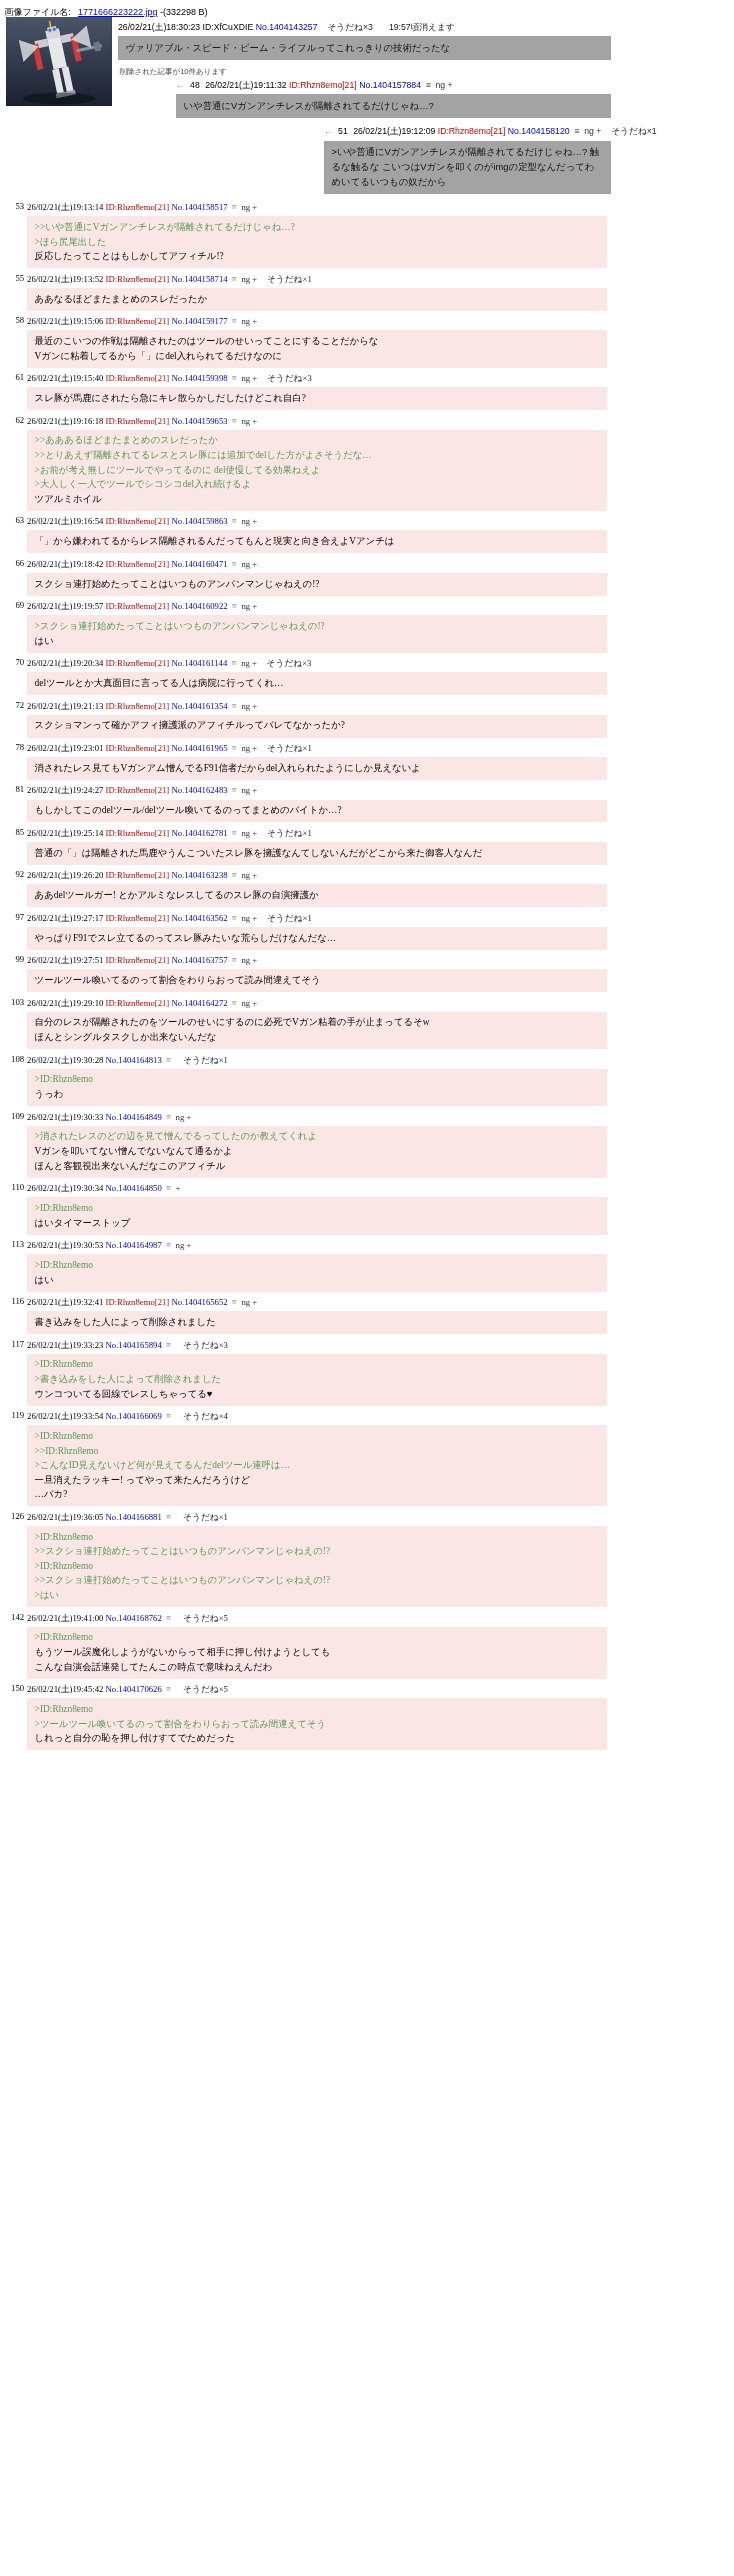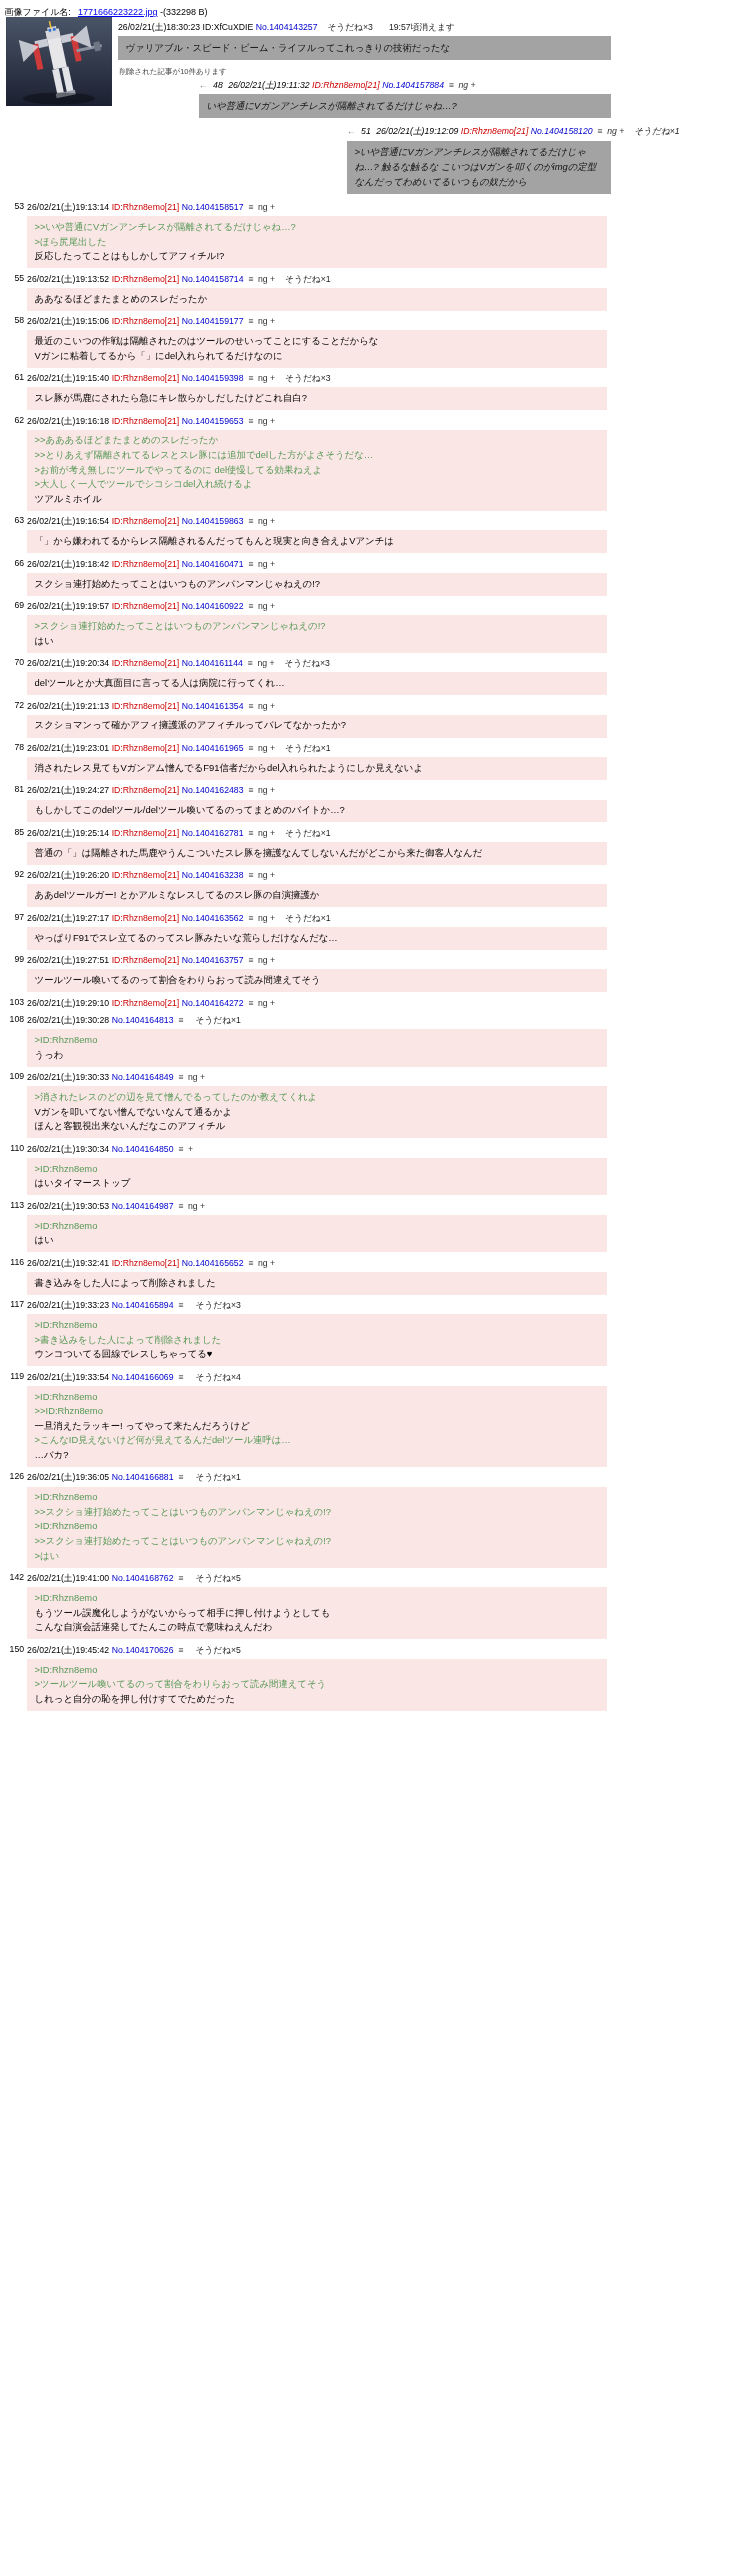--- a/index.html
+++ b/index.html
@@ -61,27 +61,27 @@
     margin: 3px 0 7.5px 0;
     line-height: 1.55;
     font-size: 9.4px;
     color: #111;
   }
   .small-note {
     font-size: 7.5px; color: #444; margin: 1.5px 0 1.5px 1.5px;
   }
 
   
-  .reply-l1 { margin-left: 81px; font-style: italic; }
+  .reply-l1 { margin-left: 58px; }
   .reply-l2 { margin-left: 148px; }
   .dash { color: #888; margin-right: 3px; }
 
   
   .posts { margin: 4.5px 0 0 0; padding: 0 4.5px 0 4.5px; }
-  .post { margin: 0 0 4.5px 0; position: relative; padding-left: 22.6px; }
+  .post { margin: 0 0 4.5px 0; position: relative; padding-left: 22.6px; font-family: Liberation Serif, serif; }
   .post .pnum {
     position: absolute; left: 0; top: 0;
     width: 19.6px; text-align: right;
     font-size: 8.7px; color: #000;
   }
   .post .meta { font-size: 8.7px; line-height: 1.5; white-space: nowrap; }
   .post .content {
     background: #fbe6e6;
     padding: 3.8px 7.5px 4.5px 7.5px;
     margin-top: 2px;
@@ -301,20 +301,24 @@
       <div class="post">
         <div class="pnum">99</div>
         <div class="meta"><span>26/02/21(土)19:27:51</span> <span class="idlink">ID:Rhzn8emo[21]</span> <span class="resno">No.1404163757</span> <span class="menu-ico">≡</span> <span class="ng">ng</span> <span class="plus">+</span> </div>
         <div class="content">
           <span class="line">ツールツール喚いてるのって割合をわりらおって読み間違えてそう</span>
         </div>
       </div>
       <div class="post">
         <div class="pnum">103</div>
         <div class="meta"><span>26/02/21(土)19:29:10</span> <span class="idlink">ID:Rhzn8emo[21]</span> <span class="resno">No.1404164272</span> <span class="menu-ico">≡</span> <span class="ng">ng</span> <span class="plus">+</span> </div>
+        <div class="content">
+          <span class="line">自分のレスが隔離されたのをツールのせいにするのに必死でVガン粘着の手が止まってるそw</span>
+          <span class="line">ほんとシングルタスクしか出来ないんだな</span>
+        </div>
       </div>
       <div class="post">
         <div class="pnum">108</div>
         <div class="meta"><span>26/02/21(土)19:30:28</span> <span class="resno">No.1404164813</span> <span class="menu-ico">≡</span> <span class="sage">そうだね×1</span> </div>
         <div class="content">
           <span class="line q">&gt;ID:Rhzn8emo</span>
           <span class="line">うっわ</span>
         </div>
       </div>
       <div class="post">
@@ -357,22 +361,22 @@
           <span class="line q">&gt;書き込みをした人によって削除されました</span>
           <span class="line">ウンコついてる回線でレスしちゃってる♥</span>
         </div>
       </div>
       <div class="post">
         <div class="pnum">119</div>
         <div class="meta"><span>26/02/21(土)19:33:54</span> <span class="resno">No.1404166069</span> <span class="menu-ico">≡</span> <span class="sage">そうだね×4</span> </div>
         <div class="content">
           <span class="line q">&gt;ID:Rhzn8emo</span>
           <span class="line q">&gt;&gt;ID:Rhzn8emo</span>
+          <span class="line q">&gt;こんなID見えないけど何が見えてるんだdelツール連呼は…</span>
           <span class="line">一旦消えたラッキー! ってやって来たんだろうけど</span>
-          <span class="line q">&gt;こんなID見えないけど何が見えてるんだdelツール連呼は…</span>
           <span class="line">…バカ?</span>
         </div>
       </div>
       <div class="post">
         <div class="pnum">126</div>
         <div class="meta"><span>26/02/21(土)19:36:05</span> <span class="resno">No.1404166881</span> <span class="menu-ico">≡</span> <span class="sage">そうだね×1</span> </div>
         <div class="content">
           <span class="line q">&gt;ID:Rhzn8emo</span>
           <span class="line q">&gt;&gt;スクショ連打始めたってことはいつものアンパンマンじゃねえの!?</span>
           <span class="line q">&gt;ID:Rhzn8emo</span>

